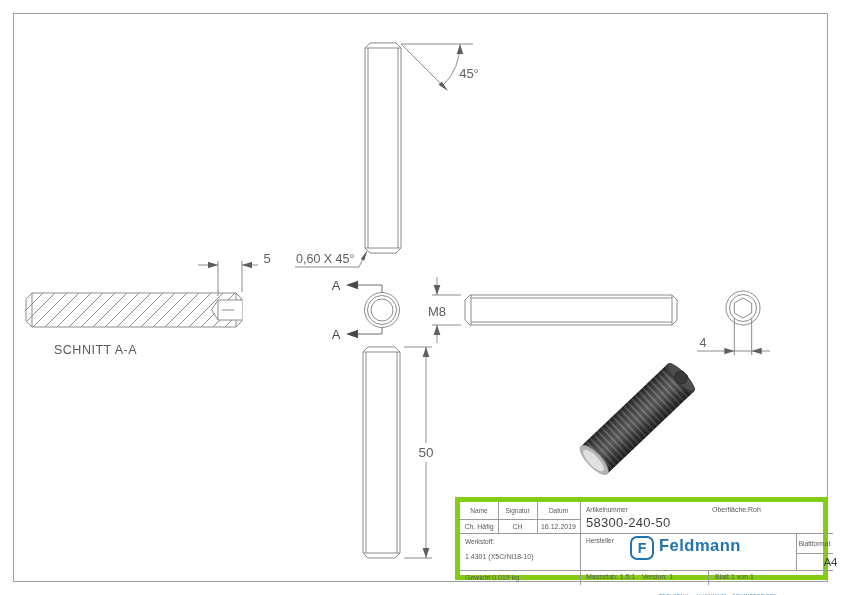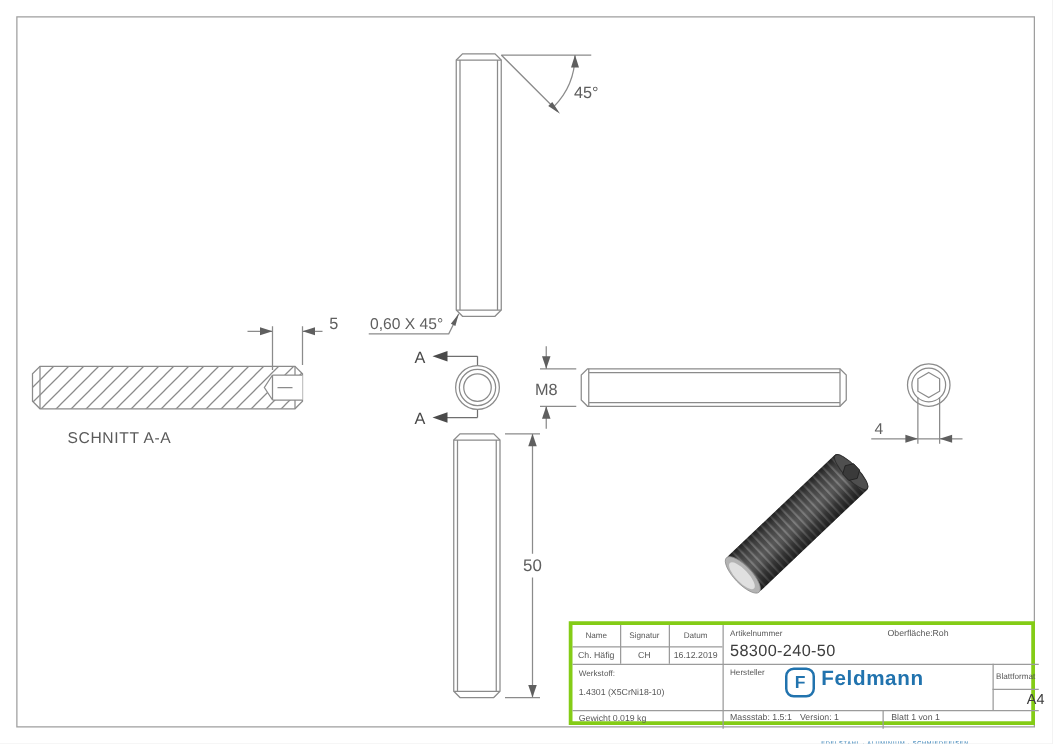--- a/index.html
+++ b/index.html
@@ -1,21 +1,21 @@
 <!DOCTYPE html>
 <html><head>
 <meta charset="utf-8">
 <style>
   html,body{margin:0;padding:0;background:#e9e9e9;}
   #stage{position:relative;width:842px;height:595px;background:#ffffff;overflow:hidden;
          font-family:"Liberation Sans",sans-serif;}
   svg text{font-family:"Liberation Sans",sans-serif;}
   
   .tb{position:absolute;left:455px;top:497px;width:373px;height:83px;
-      border:3px solid #84cc16;box-sizing:border-box;color:#585858;}
+      border:5px solid #84cc16;box-sizing:border-box;color:#585858;}
   .tb .ln{position:absolute;background:#9b9b9b;}
   .tb span,.tb div.cell{position:absolute;white-space:nowrap;}
   .cell{display:flex;align-items:center;justify-content:center;}
   .lbl{font-size:6.5px;}
   .val{font-size:7px;}
   .art-big{font-size:13px;color:#3d3d3d;letter-spacing:0.3px;}
   
   .logo{position:absolute;left:170px;top:34px;display:flex;align-items:flex-start;gap:5px;}
   .logo-mark{width:24px;height:24px;border:2.5px solid #2173ae;border-radius:7px;
              display:flex;align-items:center;justify-content:center;box-sizing:border-box;}

